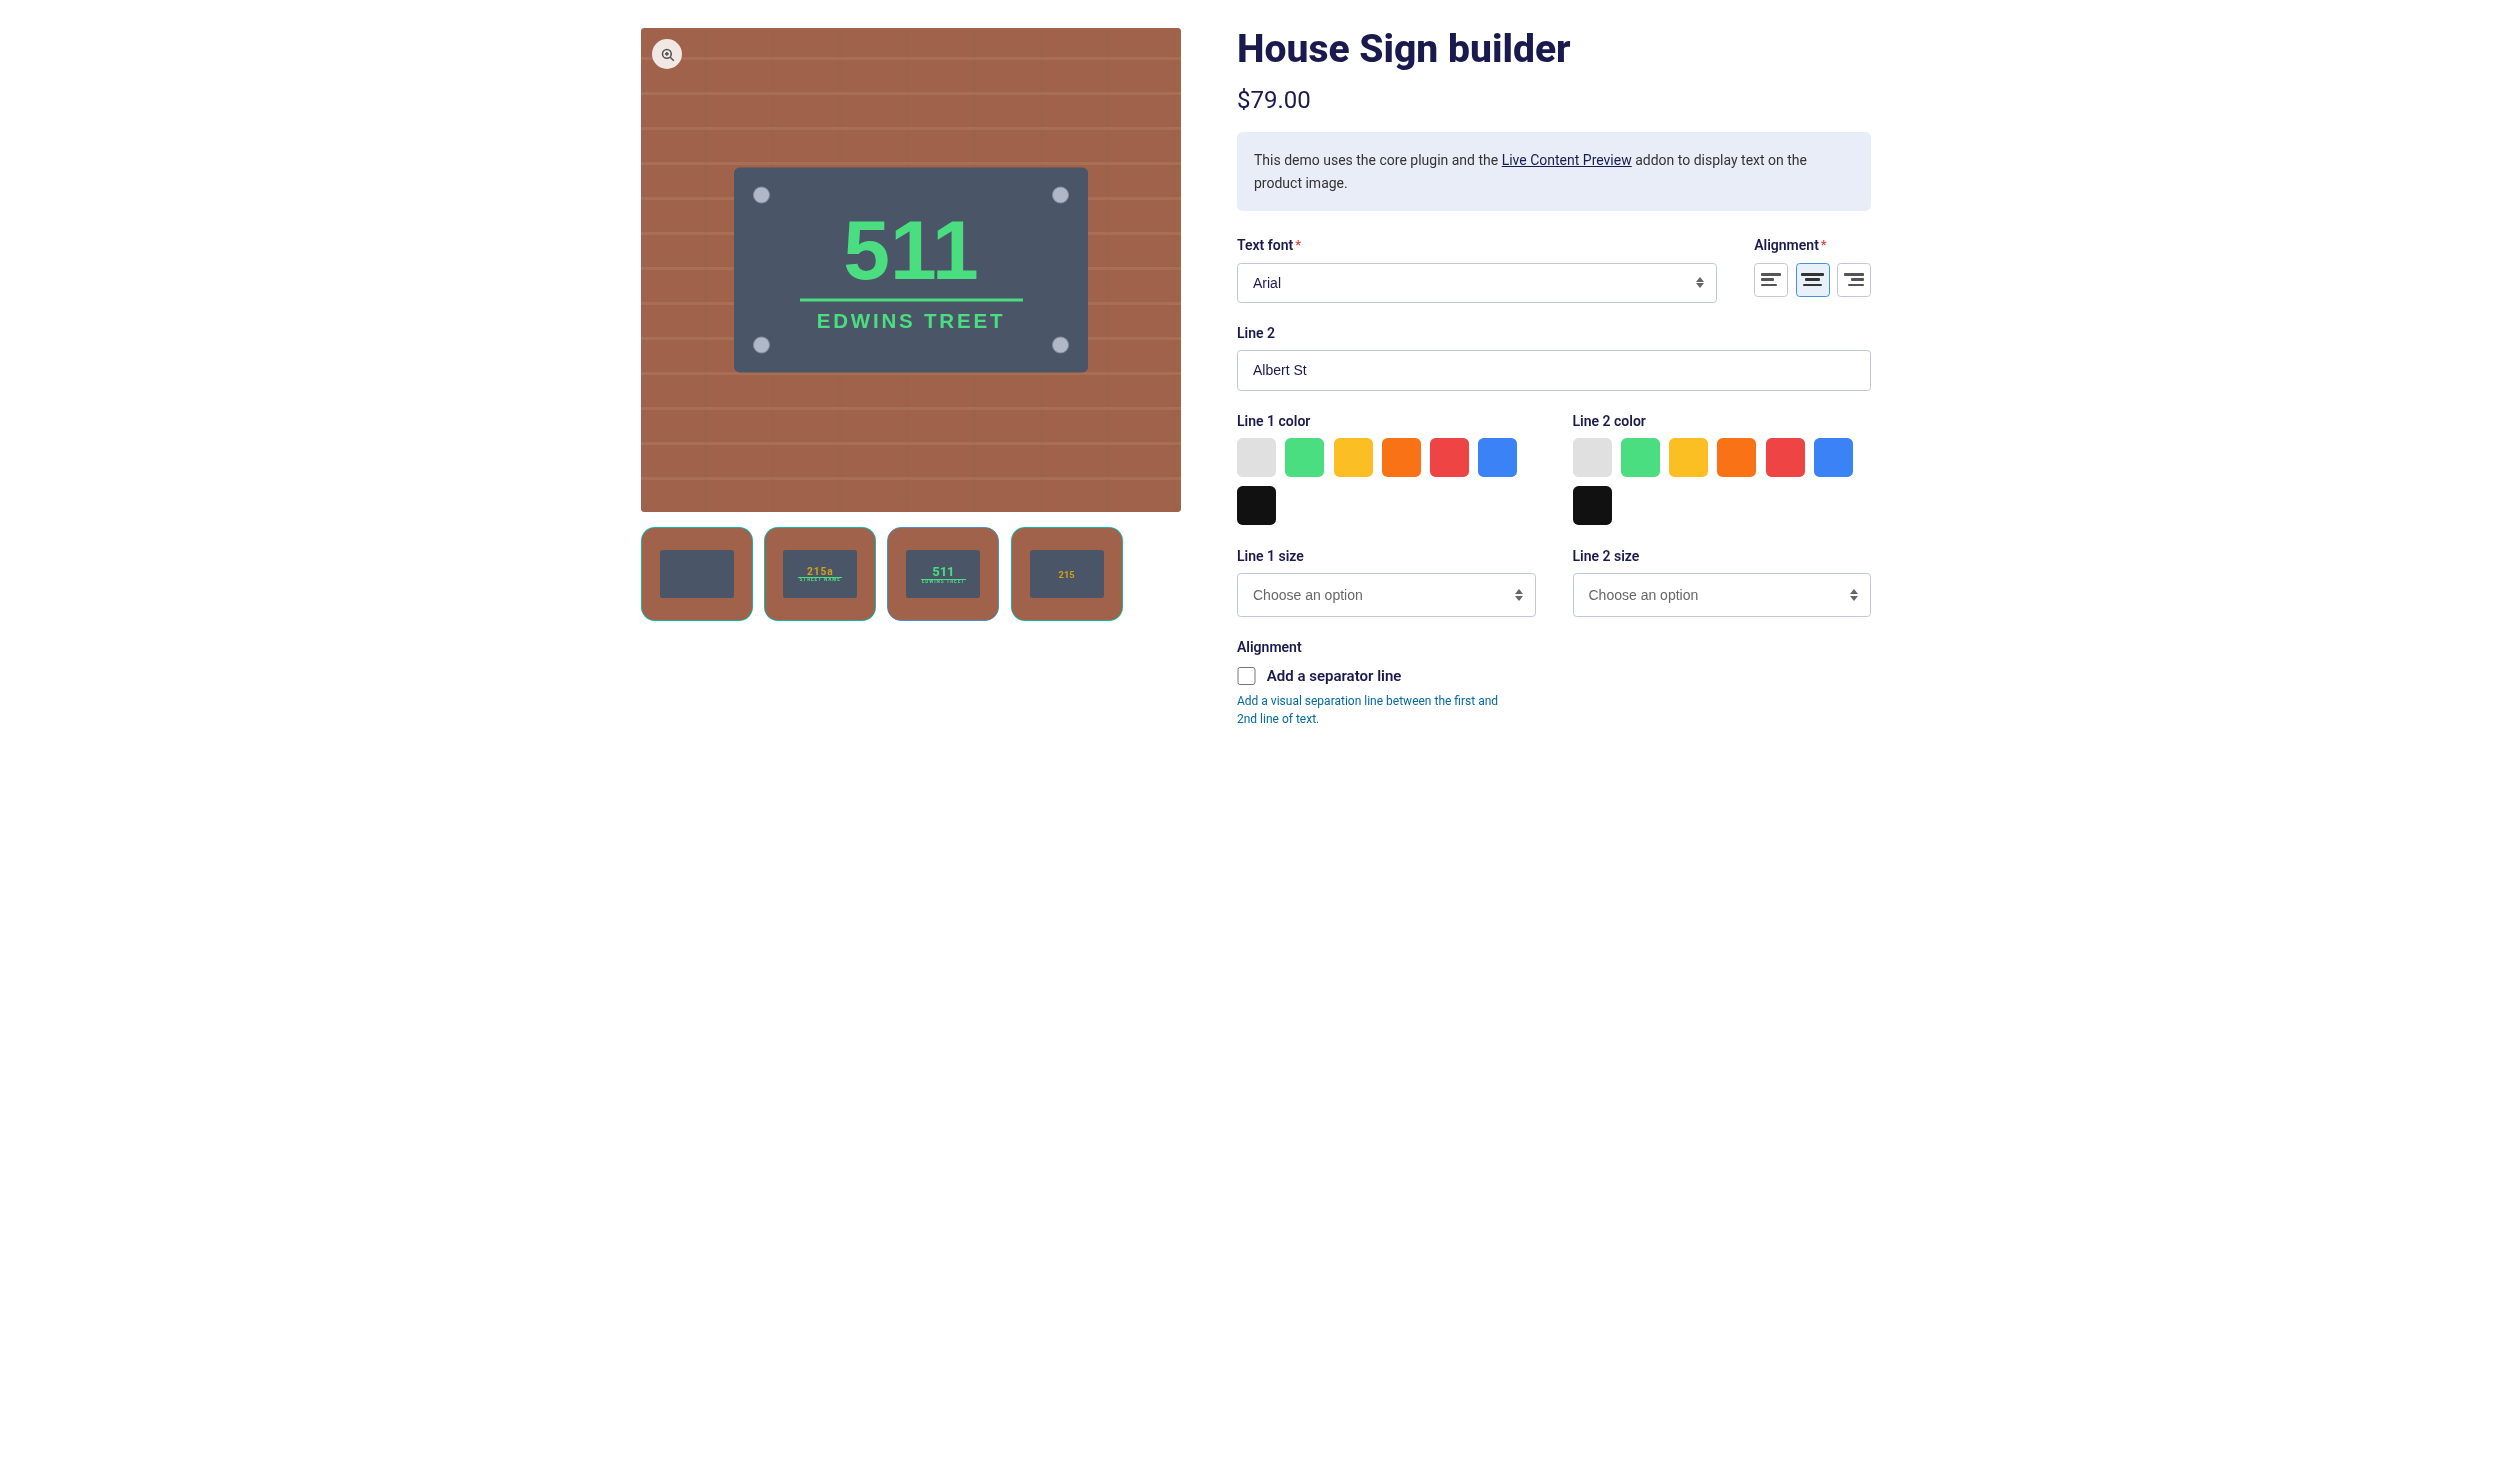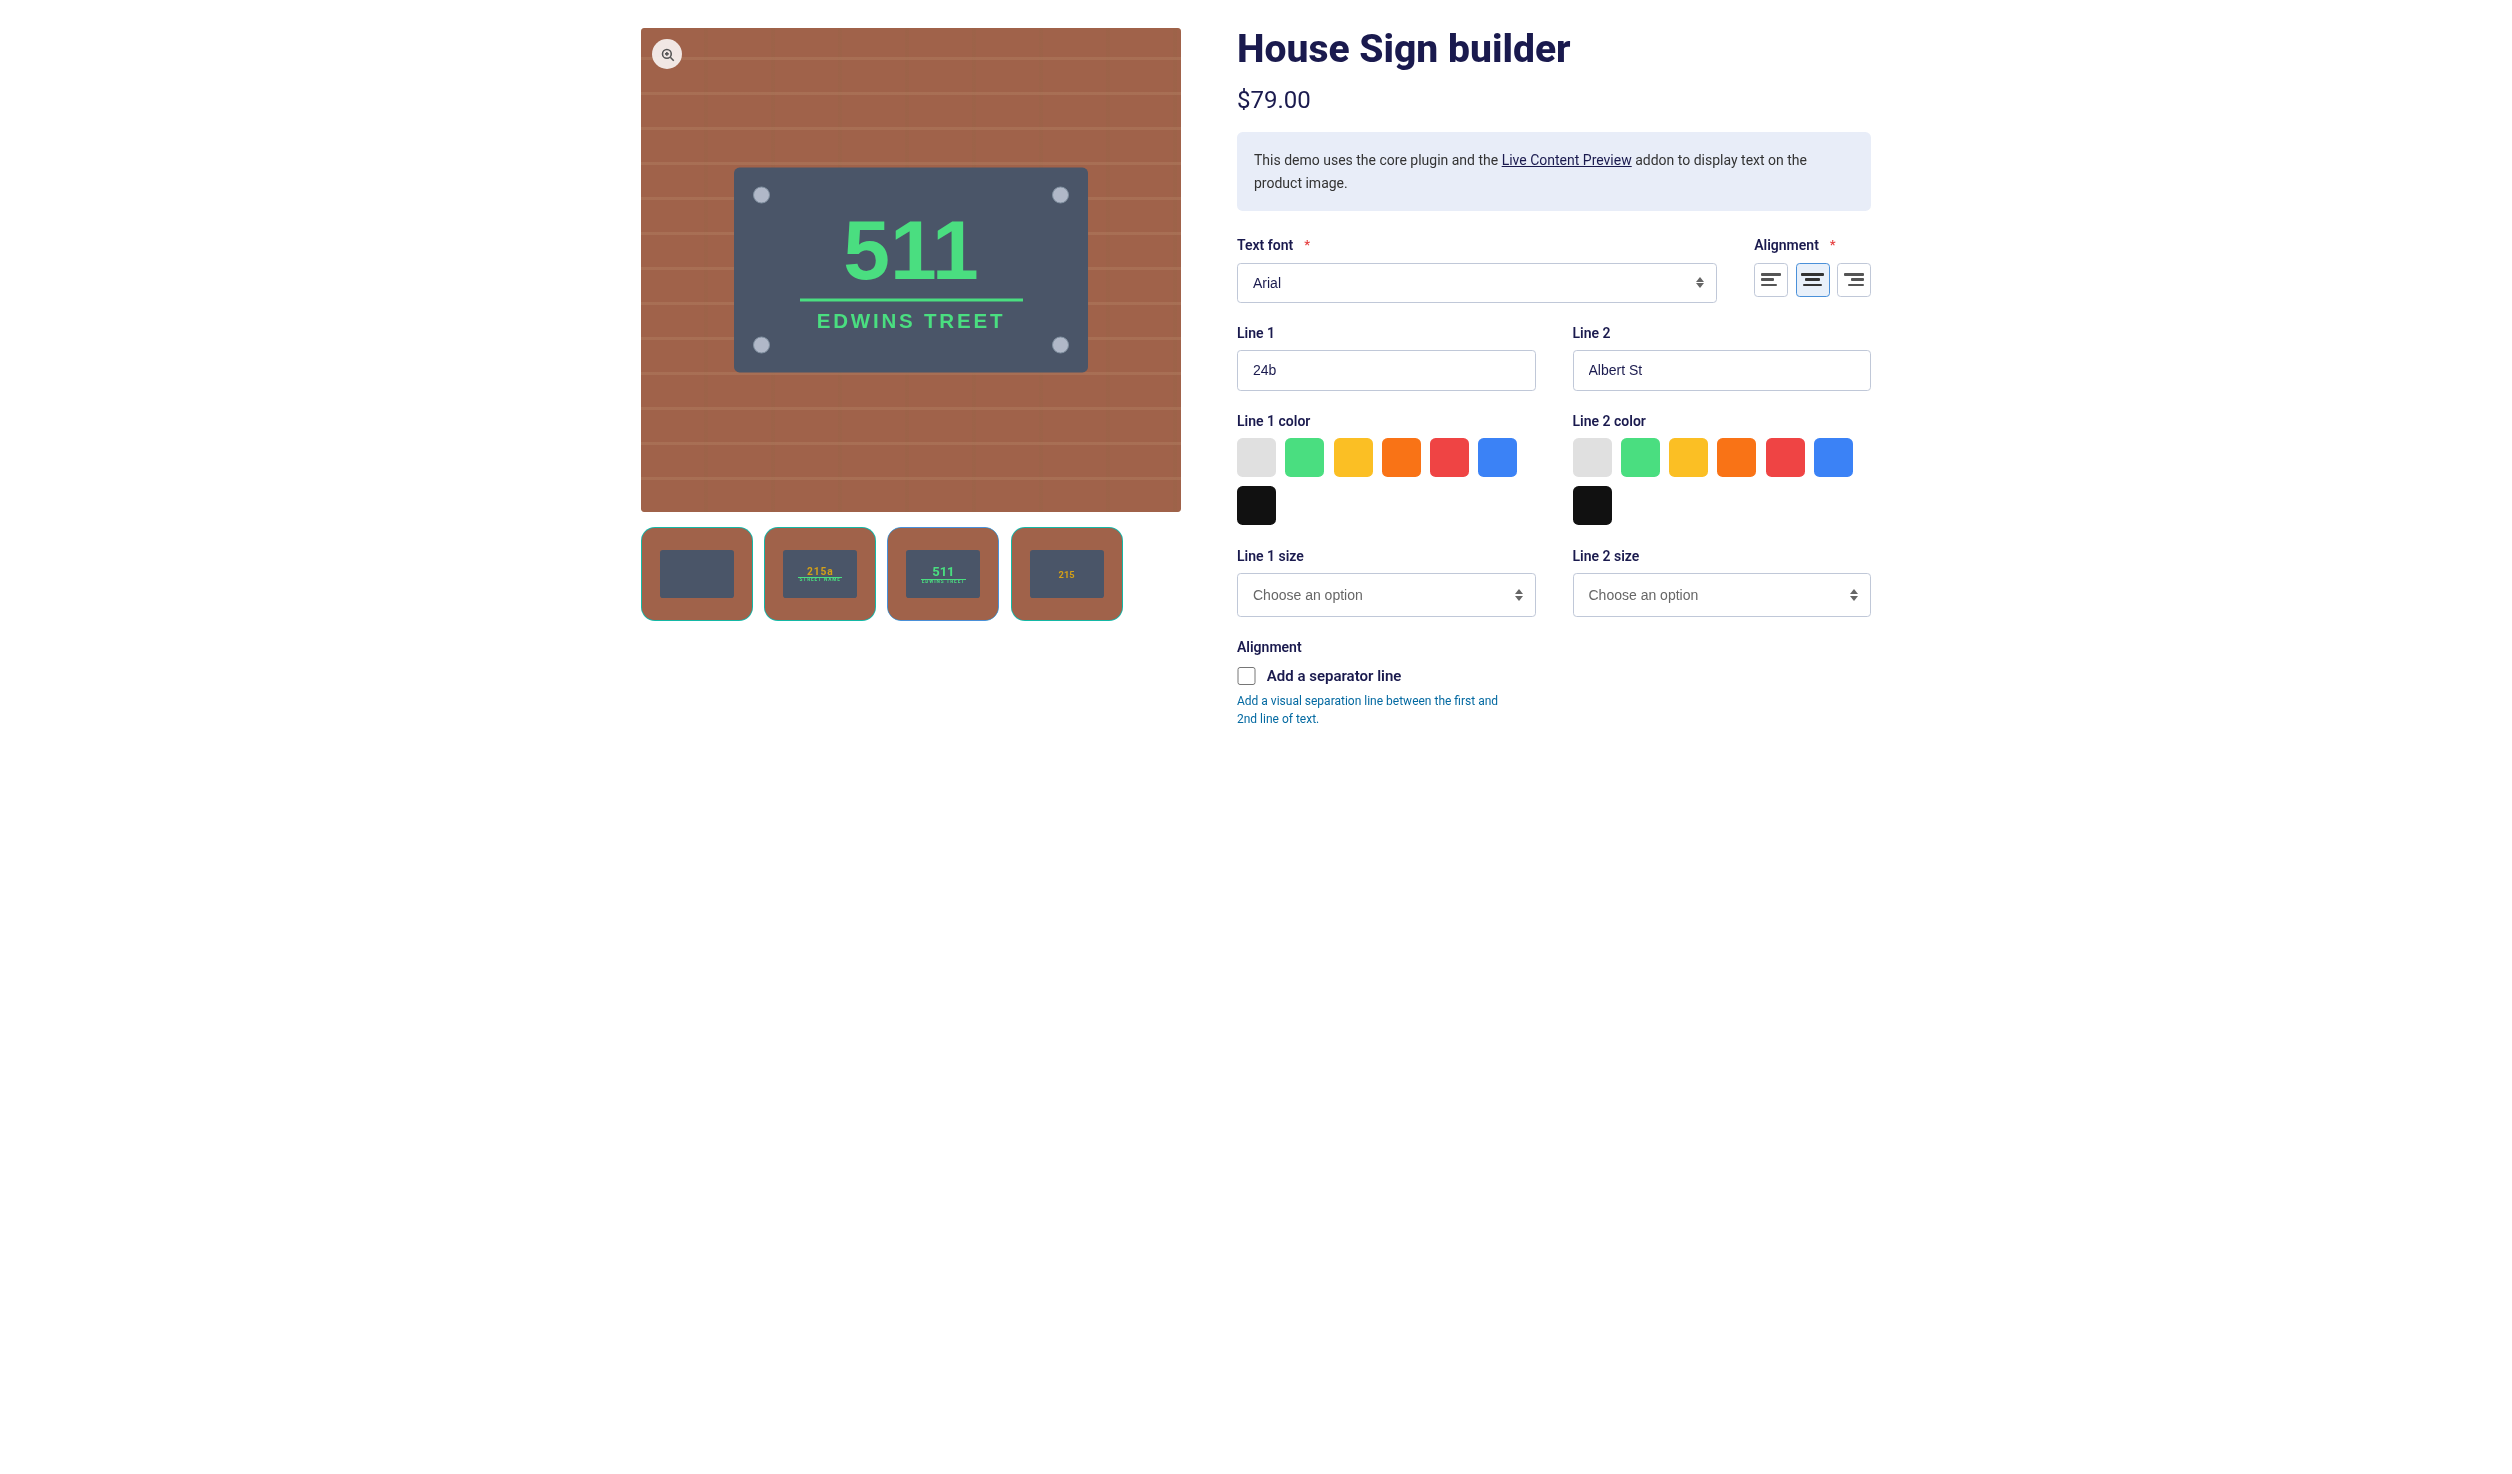--- a/index.html
+++ b/index.html
@@ -212,21 +212,21 @@
       display: flex;
       gap: 37px;
       margin-bottom: 22.3px;
     }
     .form-group {
       flex: 1;
     }
     .form-label {
       display: flex;
       align-items: flex-start;
-      gap: 11px;
+      gap: 2px;
       font-size: 14px;
       font-weight: 600;
       color: #1a1a4e;
       margin-bottom: 9.3px;
     }
     .required-star {
       color: #e53e3e;
       font-size: 13px;
     }
     .font-select-wrapper {
@@ -500,24 +500,20 @@
               <div style="height:2.3px;background:#555;border-radius:0.9px;width:65%;"></div>
               <div style="height:2.3px;background:#555;border-radius:0.9px;width:80%;"></div>
             </div>
           </button>
         </div>
       </div>
     </div>
 
     <div class="form-row">
       <div class="form-group">
-        <div class="form-label">Line 1</div>
-        <input type="text" class="text-input" value="24b" style="">
-      </div>
-      <div class="form-group">
         <div class="form-label">Line 2</div>
         <input type="text" class="text-input" value="Albert St" style="">
       </div>
     </div>
 
     <div class="form-row">
       <div class="form-group">
         <div class="form-label">Line 1 color</div>
         <div class="color-swatches">
           <div class="color-swatch" style="background:#e0e0e0;"></div>

